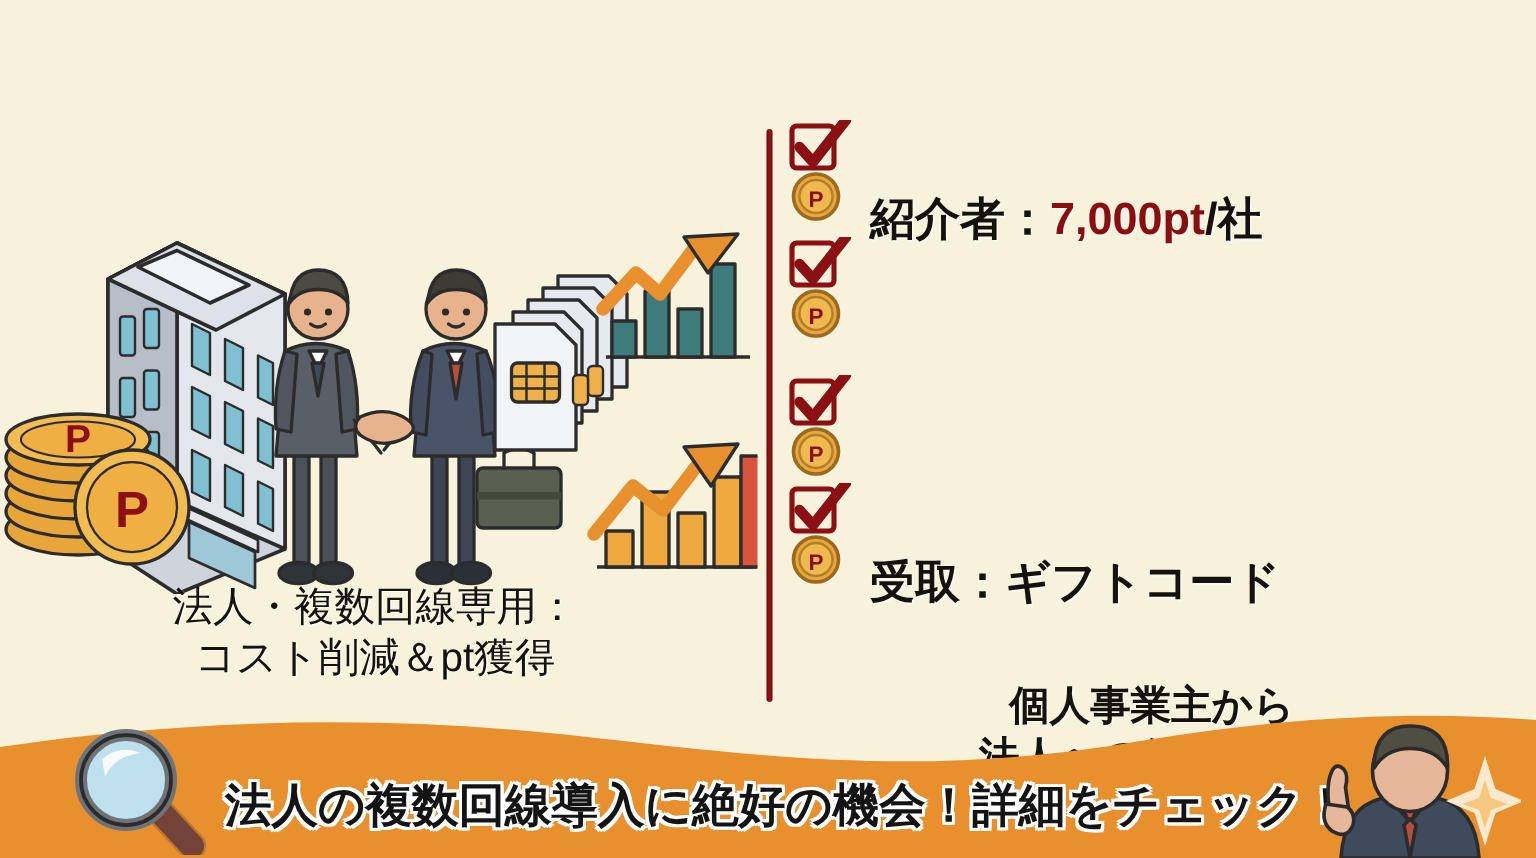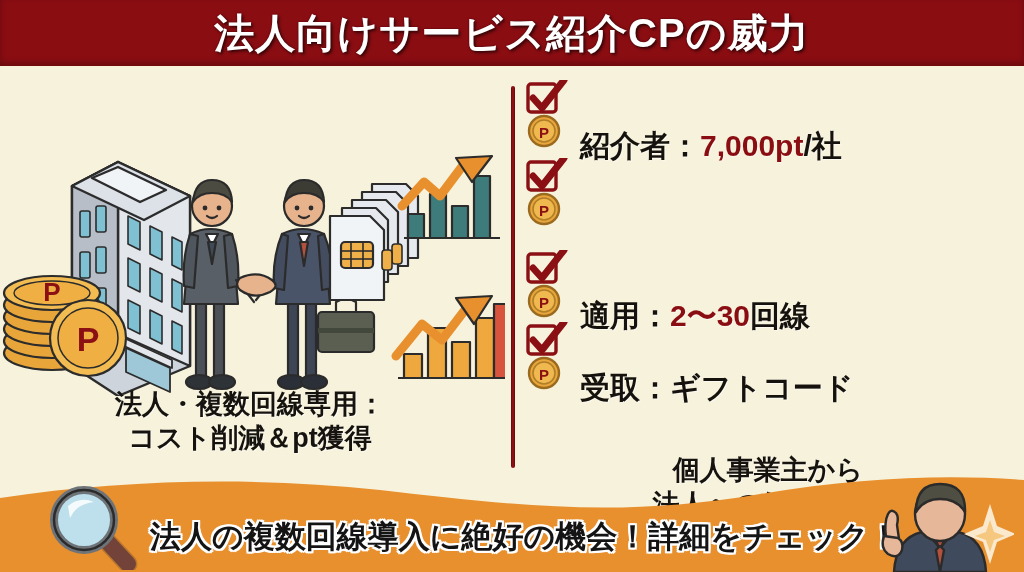--- a/index.html
+++ b/index.html
@@ -31,21 +31,21 @@
     background:linear-gradient(90deg,#5E0A0D,#9E1216,#5E0A0D);
     border-radius:2px;
   }
 
   
   .illus{position:absolute;left:0;top:0;width:505px;height:330px;}
   .illus svg{display:block;}
 
   .left-caption{
     position:absolute;left:0;top:322px;width:500px;
-    text-align:center;color:#16130F;font-weight:bold;font-size:27px;line-height:1.25;
+    text-align:center;color:#16130F;font-weight:normal;font-size:27px;line-height:1.25;
     text-shadow:1px 1px 0 rgba(255,255,255,.6);
   }
 
   
   .list{position:absolute;left:524px;top:14px;width:500px;}
   .row{position:relative;height:78px;}
   .row.r3{height:72px;}
   .icons{position:absolute;left:0;top:0;width:46px;height:72px;}
   .row-text{
     position:absolute;left:56px;top:14px;
@@ -73,23 +73,20 @@
       0 -2px 0 #fff, 0 2px 0 #fff, -2px 0 0 #fff, 2px 0 0 #fff;
   }
   .magnifier{position:absolute;left:42px;bottom:2px;width:110px;height:86px;}
   .person{position:absolute;right:10px;bottom:0;width:150px;height:92px;}
 </style>
 </head>
 <body>
 
 <div id="poster">
 
-  <div class="header">
-    <div class="header-title">法人向けサービス紹介CPの威力</div>
-  </div>
 
   <div class="body-area">
 
     <div class="divider"></div>
 
     <div class="illus">
       <svg width="505" height="330" viewBox="0 0 505 330" xmlns="http://www.w3.org/2000/svg">
 
         <g stroke="#2C2C2C" stroke-width="2.4" stroke-linejoin="round">
           <polygon points="72,120 118,96 190,130 190,300 118,330 72,300" fill="#CED4DB"></polygon>
@@ -272,23 +269,20 @@
               <rect x="4" y="4" width="28" height="28" rx="3" fill="none" stroke="#8A1014" stroke-width="3.4"></rect>
               <path d="M9 18 l9 10 L40 0" fill="none" stroke="#8A1014" stroke-width="7" stroke-linecap="round" stroke-linejoin="round"></path>
             </g>
             <g>
               <circle cx="20" cy="51" r="15" fill="#E9A63C" stroke="#9A6A1E" stroke-width="2.4"></circle>
               <circle cx="20" cy="51" r="11" fill="#F0B950" stroke="#B07E27" stroke-width="1.6"></circle>
               <text x="20" y="58" font-family="'Liberation Sans',sans-serif" font-size="15" font-weight="bold" fill="#8A1014" text-anchor="middle">P</text>
             </g>
           </svg>
         </div>
-        <div class="row-text">
-          <span>適用：</span><span class="hl">2〜30</span><span>回線</span>
-        </div>
       </div>
 
       <div class="row r3">
         <div class="icons">
           <svg width="46" height="72" viewBox="0 0 46 72" xmlns="http://www.w3.org/2000/svg">
             <g>
               <rect x="4" y="4" width="28" height="28" rx="3" fill="none" stroke="#8A1014" stroke-width="3.4"></rect>
               <path d="M9 18 l9 10 L40 0" fill="none" stroke="#8A1014" stroke-width="7" stroke-linecap="round" stroke-linejoin="round"></path>
             </g>
             <g>

